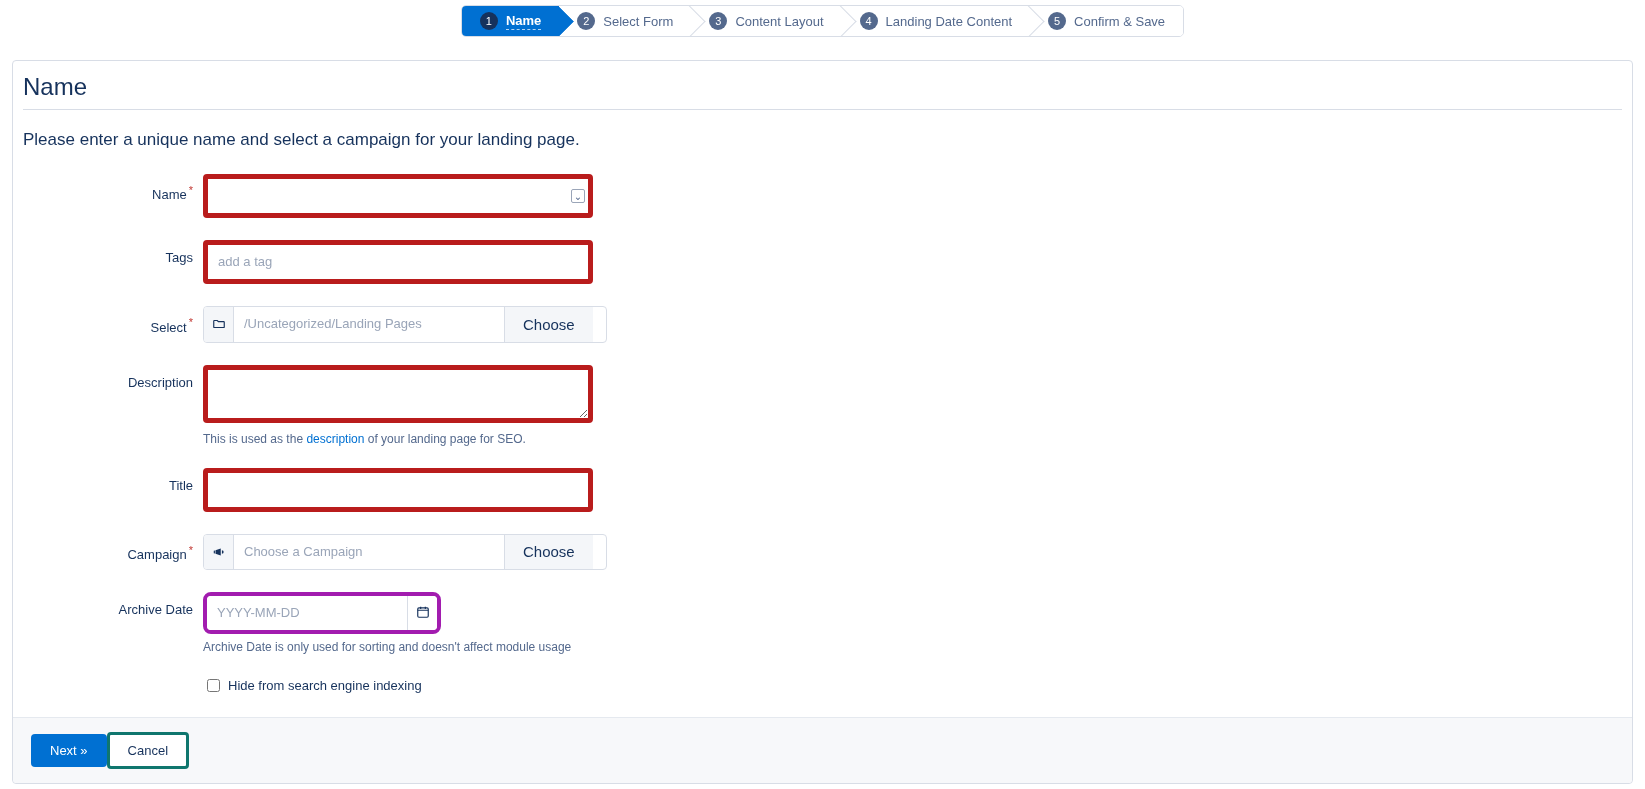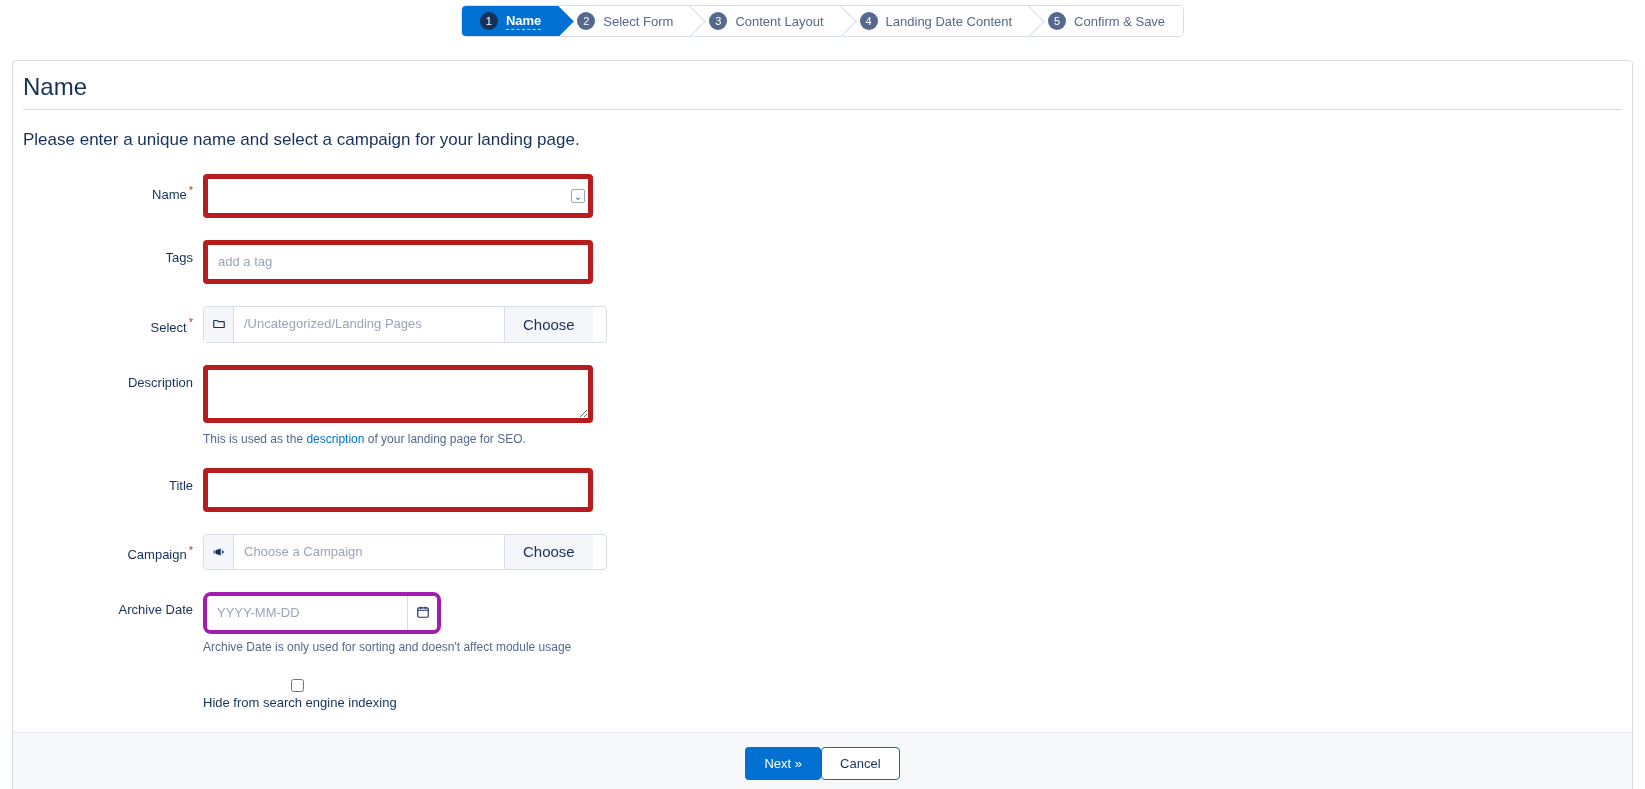--- a/index.html
+++ b/index.html
@@ -221,49 +221,48 @@
     justify-content: center;
     color: #16325c;
     font-size: 14px;
   }
 
   .checkbox-row {
     display: flex;
     align-items: center;
     font-size: 13px;
     color: #16325c;
-    flex-direction: column;
   }
   .checkbox-row input { margin-right: 8px; }
 
   .panel-footer {
     border-top: 1px solid #e5e9ef;
     background: #f7f8fa;
     padding: 14px 18px;
     display: flex;
-    justify-content: center;
+    justify-content: flex-start;
     align-items: center;
     border-bottom-left-radius: 4px;
     border-bottom-right-radius: 4px;
   }
   .btn {
     font-size: 13px;
     border-radius: 4px;
     padding: 8px 18px;
     cursor: pointer;
     border: 1px solid transparent;
   }
   .btn-primary {
     background: #0070d2;
     color: #fff;
   }
   .btn-default {
     background: #fff;
     color: #16325c;
-    border: 1px solid #0f766e;
+    border: 3px solid #0f766e;
   }
 </style>
 </head>
 <body>
 
 <div class="wizard-bar">
   <div class="wizard-steps">
     <div class="wizard-step active">
       <span class="num">1</span>
       <span class="label">Name</span>

